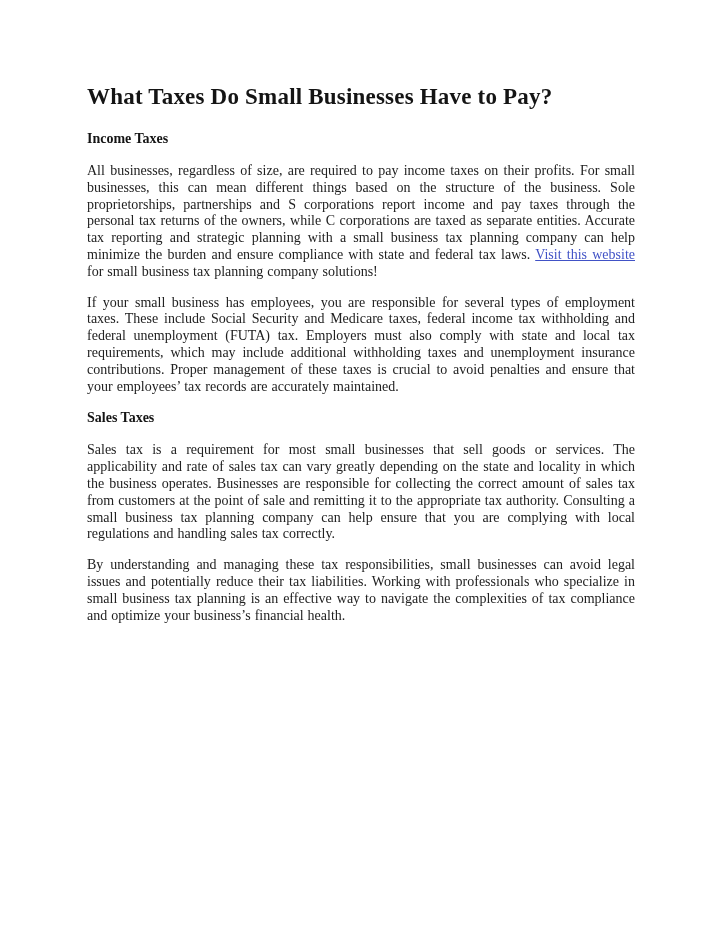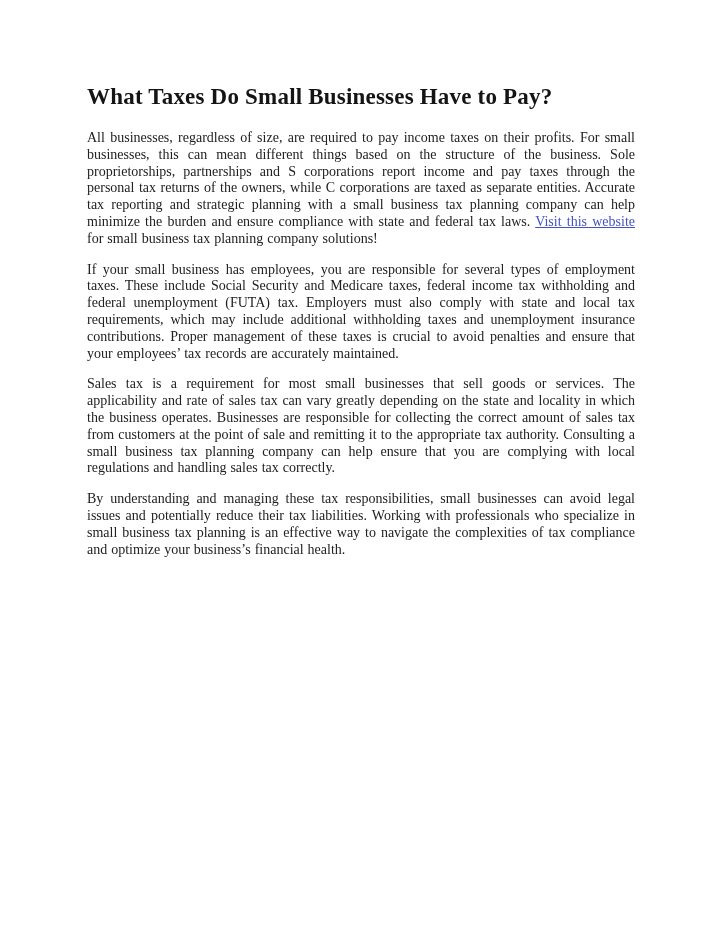--- a/index.html
+++ b/index.html
@@ -41,24 +41,26 @@
     cursor: pointer;
   }
 </style>
 </head>
 <body>
 
 <div class="page">
 
   <h1 class="doc-title">What Taxes Do Small Businesses Have to Pay?</h1>
 
+  <h2 class="section-heading">Income Taxes</h2>
 
   <p class="body-para"><span>All businesses, regardless of size, are required to pay income taxes on their profits. For small businesses, this can mean different things based on the structure of the business. Sole proprietorships, partnerships and S corporations report income and pay taxes through the personal tax returns of the owners, while C corporations are taxed as separate entities. Accurate tax reporting and strategic planning with a small business tax planning company can help minimize the burden and ensure compliance with state and federal tax laws. </span><a href="#" class="inline-link">Visit this website</a><span> for small business tax planning company solutions!</span></p>
 
 
   <p class="body-para">If your small business has employees, you are responsible for several types of employment taxes. These include Social Security and Medicare taxes, federal income tax withholding and federal unemployment (FUTA) tax. Employers must also comply with state and local tax requirements, which may include additional withholding taxes and unemployment insurance contributions. Proper management of these taxes is crucial to avoid penalties and ensure that your employees’ tax records are accurately maintained.</p>
 
+  <h2 class="section-heading">Sales Taxes</h2>
 
   <p class="body-para">Sales tax is a requirement for most small businesses that sell goods or services. The applicability and rate of sales tax can vary greatly depending on the state and locality in which the business operates. Businesses are responsible for collecting the correct amount of sales tax from customers at the point of sale and remitting it to the appropriate tax authority. Consulting a small business tax planning company can help ensure that you are complying with local regulations and handling sales tax correctly.</p>
 
   <p class="body-para">By understanding and managing these tax responsibilities, small businesses can avoid legal issues and potentially reduce their tax liabilities. Working with professionals who specialize in small business tax planning is an effective way to navigate the complexities of tax compliance and optimize your business’s financial health.</p>
 
 </div>
 
 </body></html>

